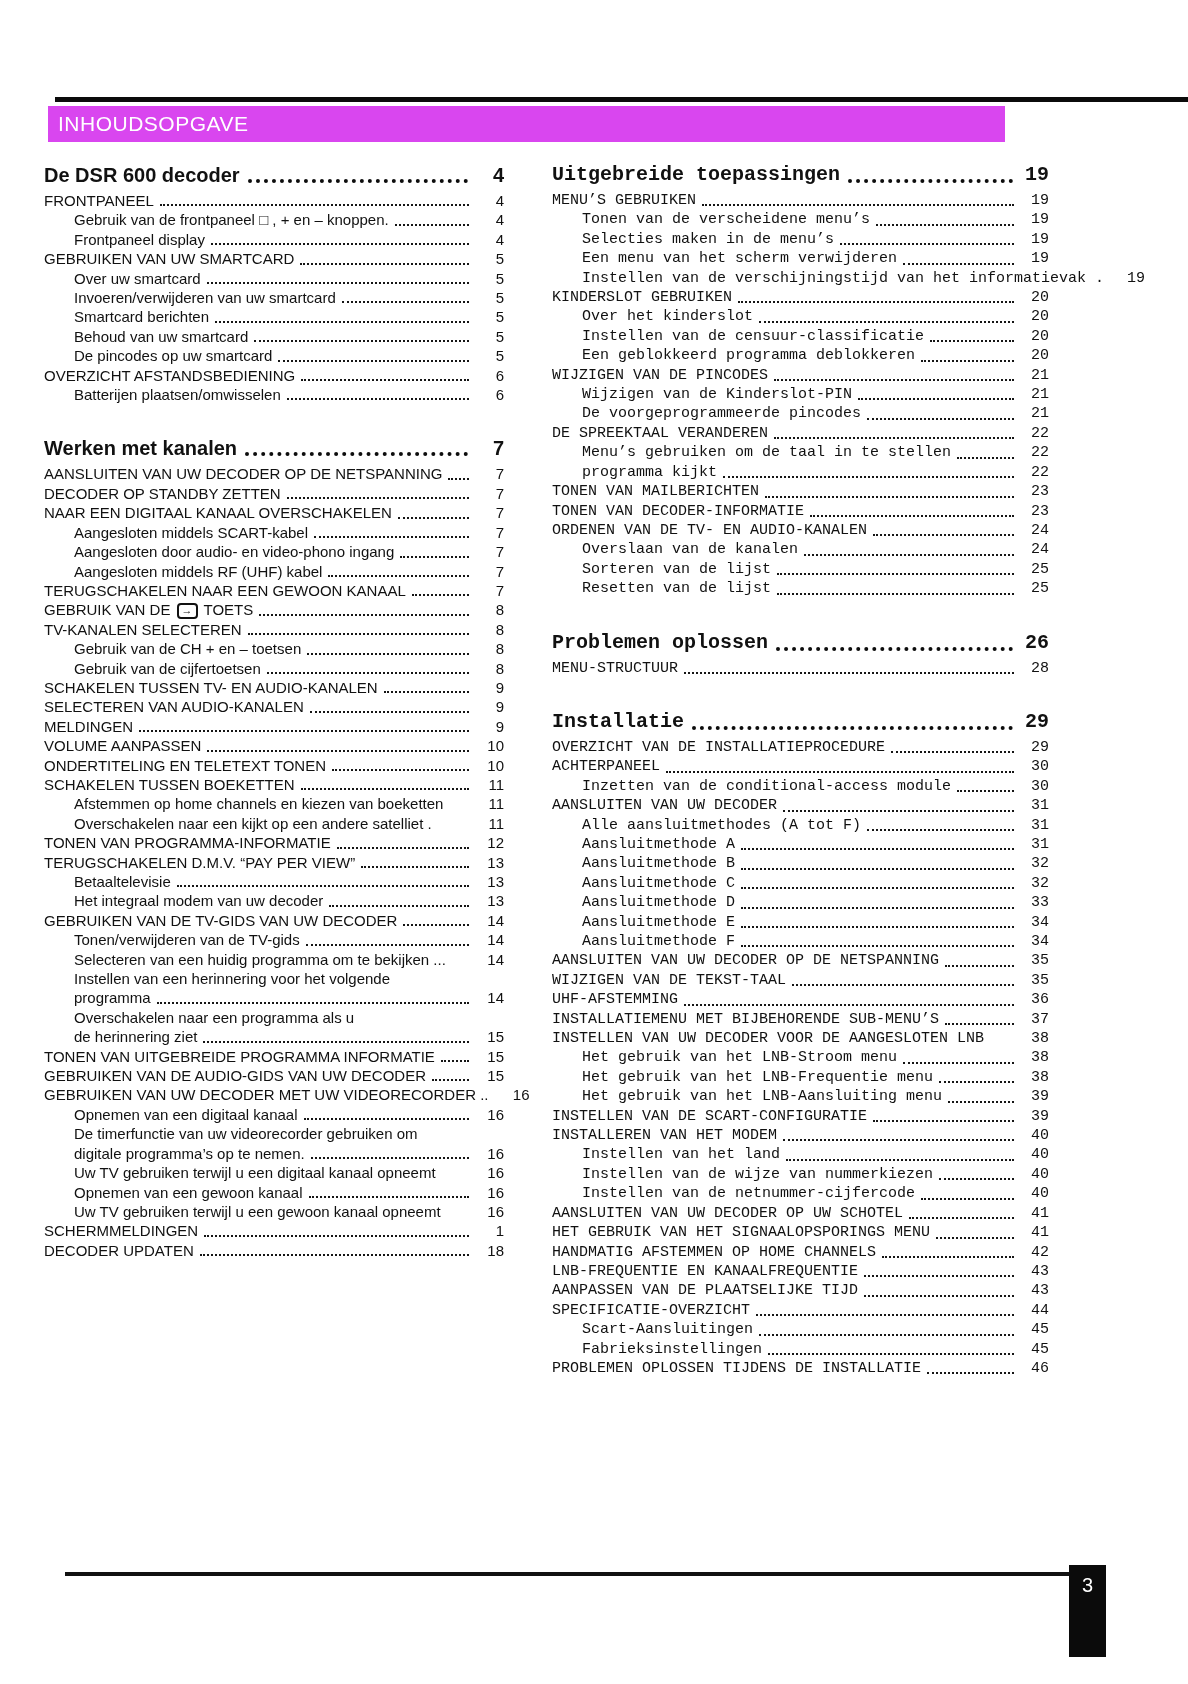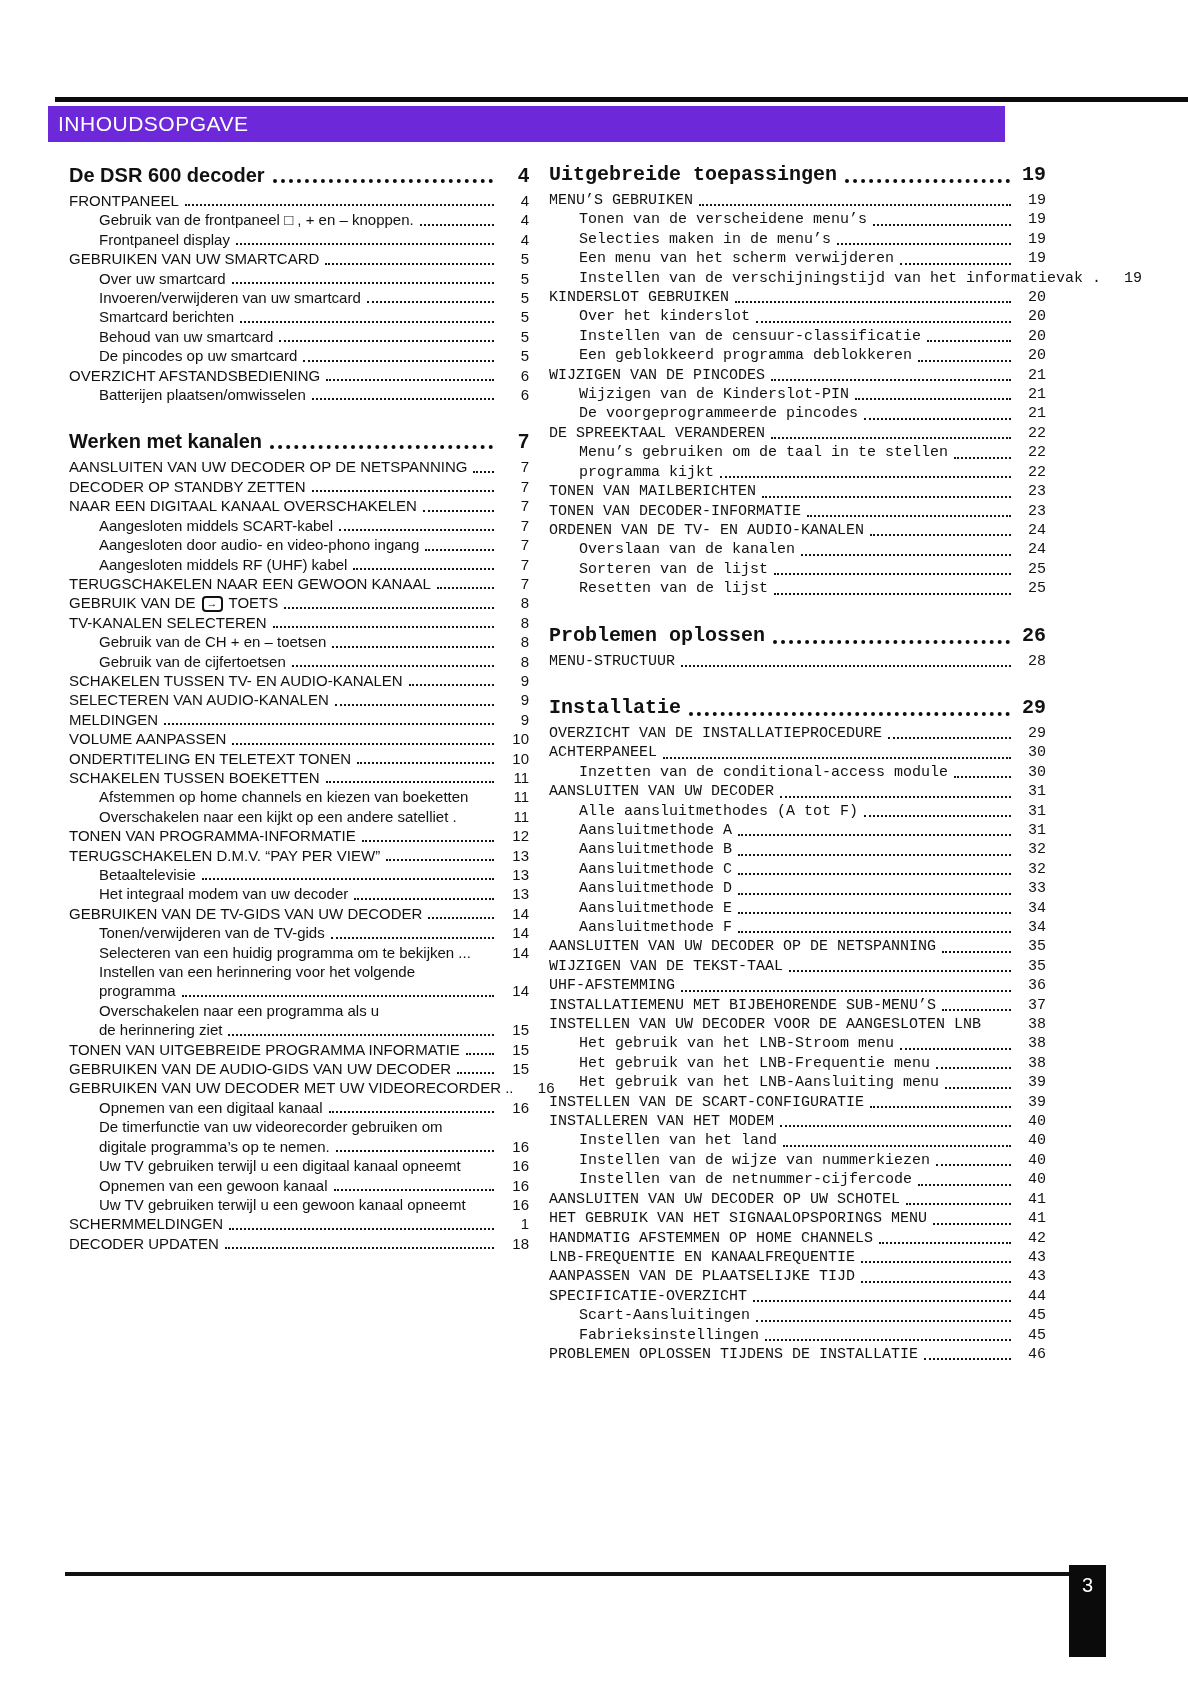--- a/index.html
+++ b/index.html
@@ -4,35 +4,35 @@
 <style>
   html,body{margin:0;padding:0;}
   body{
     width:1188px;height:1684px;position:relative;overflow:hidden;
     background:#ffffff;color:#111111;
     font-family:"Liberation Sans", sans-serif;
     -webkit-font-smoothing:antialiased;
   }
   .thin-rule{position:absolute;left:55px;top:97px;width:1133px;height:5px;background:#0b0b0b;}
   .header-bar{
-    position:absolute;left:48px;top:106px;width:957px;height:36px;background:#6d28d9;
+    position:absolute;left:48px;top:106px;width:957px;height:36px;background:#d946ef;
     display:flex;align-items:center;
   }
   .header-bar .title{
     color:#ffffff;font-size:21px;font-weight:400;letter-spacing:.5px;padding-left:10px;
   }
   .content{
-    position:absolute;left:69px;top:162px;width:1005px;
-    display:flex;gap:20px;
+    position:absolute;left:44px;top:162px;width:1005px;
+    display:flex;gap:48px;
   }
   .col{display:block;}
   .col.left{width:460px;}
   .col.right{width:497px;font-family:Liberation Mono, monospace;}
   .toc-section{margin-top:0;}
-  .toc-section + .toc-section{margin-top:24px;}
+  .toc-section + .toc-section{margin-top:31px;}
   .toc-row{display:flex;align-items:baseline;font-size:15px;line-height:19.4px;}
   .toc-row .lab{white-space:nowrap;flex:0 1 auto;}
   .toc-row.lvl2 .lab{padding-left:30px;}
   .toc-row .leader{
     flex:1 1 4px;align-self:flex-end;height:0;
     border-bottom:2px dotted #151515;margin:0 5px 4px 6px;min-width:0;
   }
   .toc-row .leader.none{border-bottom:none;}
   .toc-row .pg{flex:0 0 30px;text-align:right;white-space:nowrap;}
   .toc-head{display:flex;align-items:baseline;font-size:20px;font-weight:700;line-height:26px;margin-bottom:3px;}

